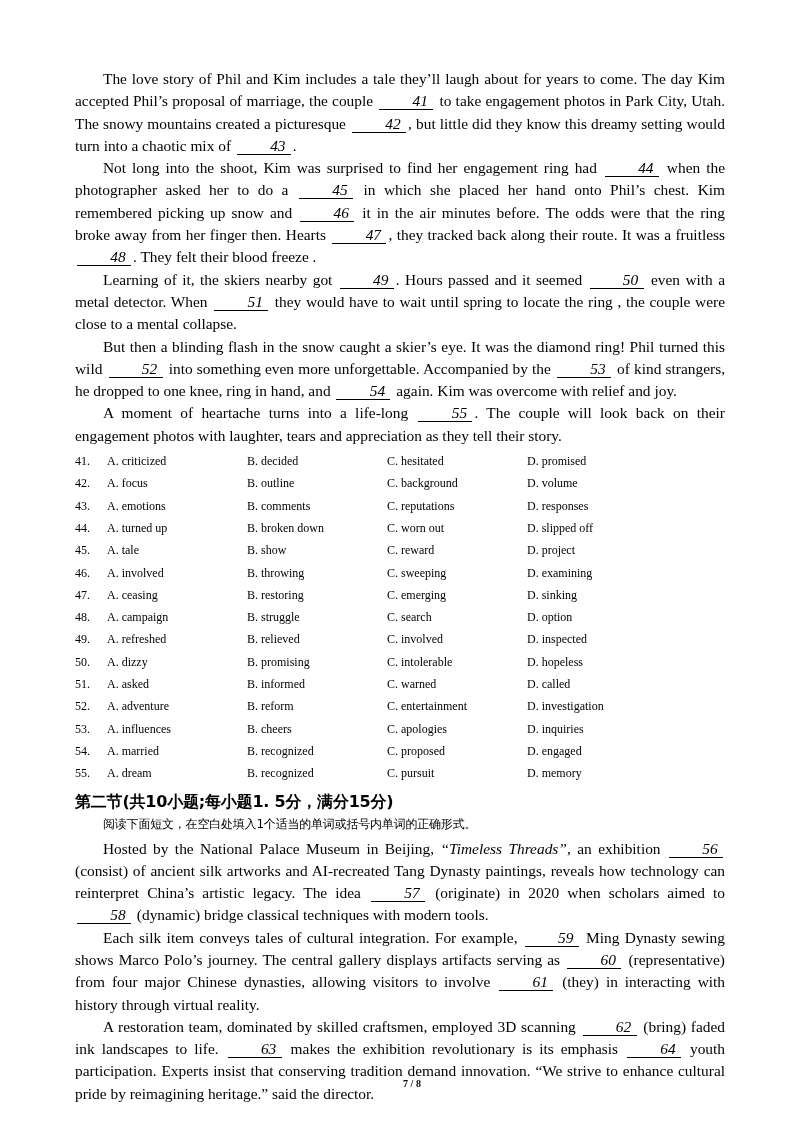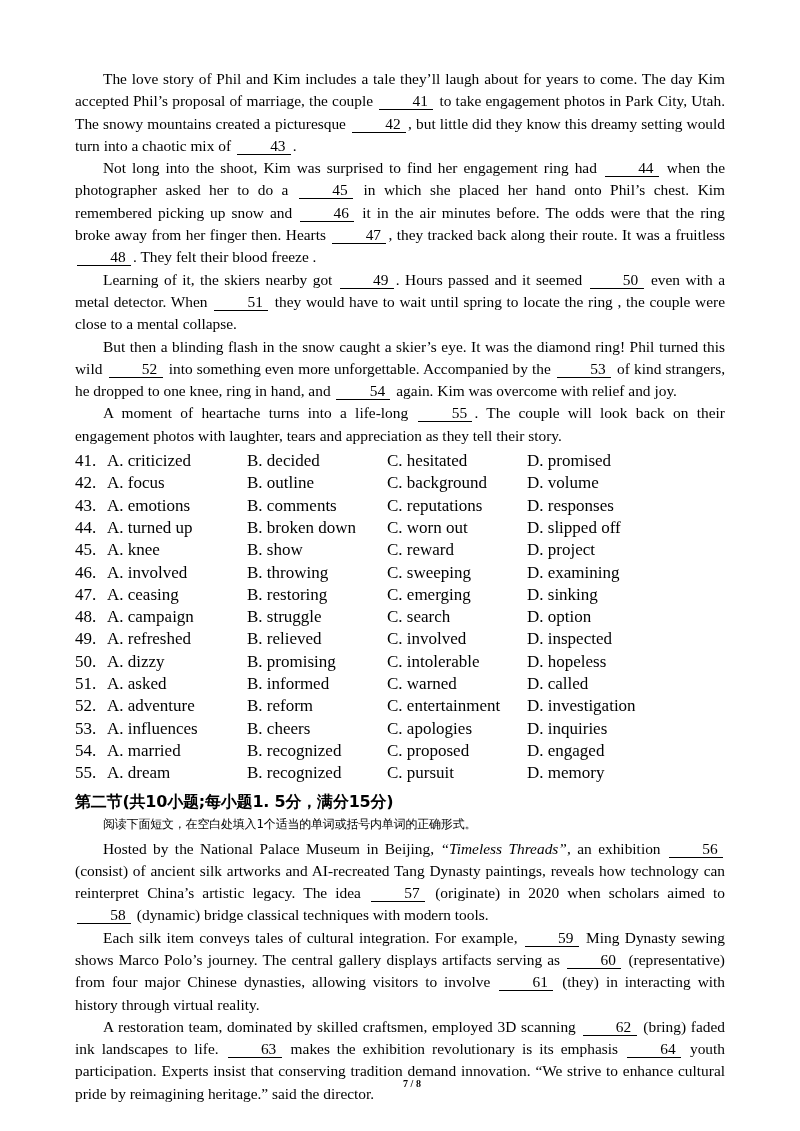--- a/index.html
+++ b/index.html
@@ -39,34 +39,35 @@
   
   .blank {
     display: inline-block;
     border-bottom: 1.3px solid #000;
     text-align: center;
     line-height: 17px;
     vertical-align: baseline;
     margin: 0 2px;
     font-size: 15.4px;
     white-space: nowrap;
+    font-style: italic;
   }
   .blank.w1 { min-width: 54px; }
 
   .italic { font-style: italic; }
 
   
   .mc-list {
     margin: 3px 0 0 0;
     padding: 0;
     list-style: none;
   }
   .mc-row {
     display: flex;
-    font-size: 17px;
+    font-size: 12px;
     line-height: 22.3px;
     white-space: nowrap;
   }
   .mc-num {
     width: 32px;
     flex: 0 0 32px;
     text-align: left;
   }
   .mc-opt {
     flex: 0 0 140px;
@@ -142,21 +143,21 @@
         </li>
         <li class="mc-row">
           <span class="mc-num">44.</span>
           <span class="mc-opt">A. turned up</span>
           <span class="mc-opt">B. broken down</span>
           <span class="mc-opt">C. worn out</span>
           <span class="mc-opt last">D. slipped off</span>
         </li>
         <li class="mc-row">
           <span class="mc-num">45.</span>
-          <span class="mc-opt">A. knee</span>
+          <span class="mc-opt">A. tale</span>
           <span class="mc-opt">B. show</span>
           <span class="mc-opt">C. reward</span>
           <span class="mc-opt last">D. project</span>
         </li>
         <li class="mc-row">
           <span class="mc-num">46.</span>
           <span class="mc-opt">A. involved</span>
           <span class="mc-opt">B. throwing</span>
           <span class="mc-opt">C. sweeping</span>
           <span class="mc-opt last">D. examining</span>

